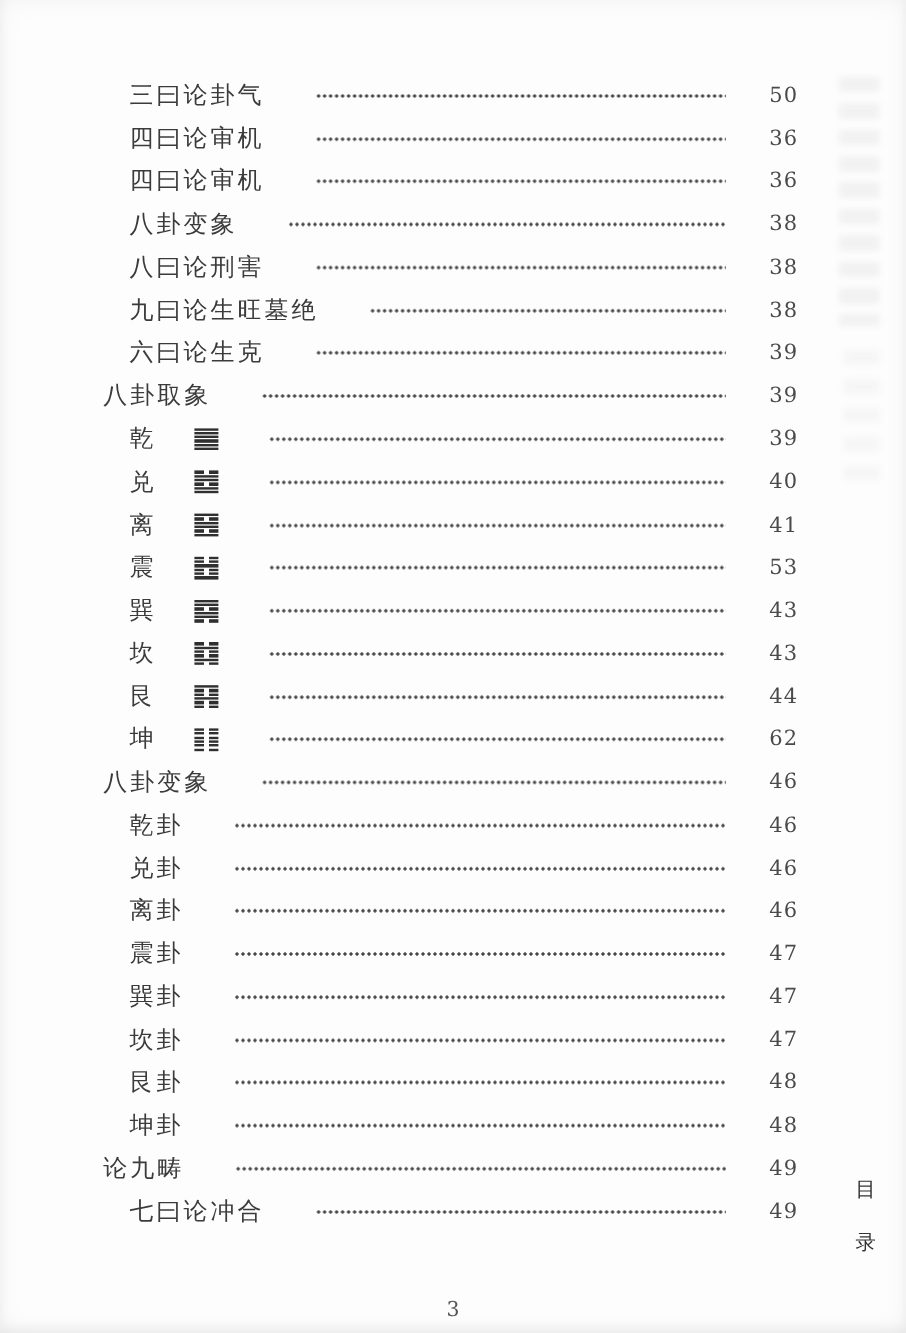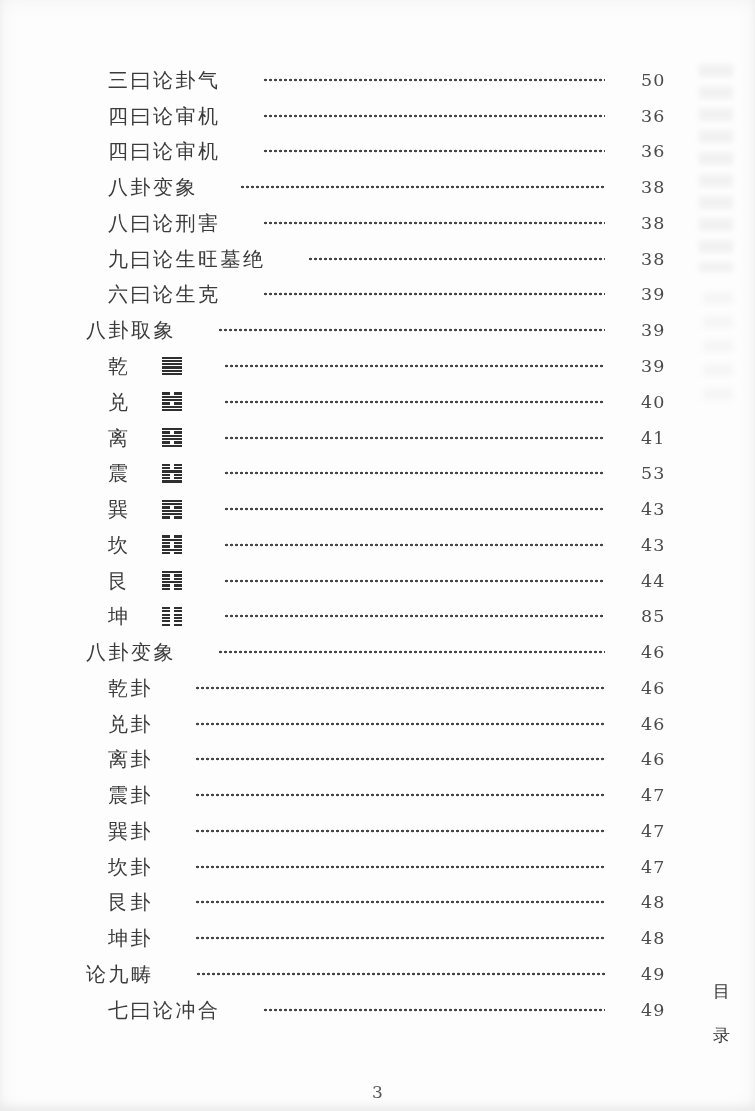--- a/index.html
+++ b/index.html
@@ -287,21 +287,21 @@
       <span class="entry-label">坤</span>
       <span class="hexagram">
           <span class="hl broken"></span>
           <span class="hl broken"></span>
           <span class="hl broken"></span>
           <span class="hl broken"></span>
           <span class="hl broken"></span>
           <span class="hl broken"></span>
         </span>
       <span class="leader"></span>
-      <span class="entry-page">85</span>
+      <span class="entry-page">62</span>
     </div>
 
     <div class="toc-row level-1">
       <span class="entry-label">八卦变象</span>
 
       <span class="leader"></span>
       <span class="entry-page">46</span>
     </div>
 
     <div class="toc-row level-2">

